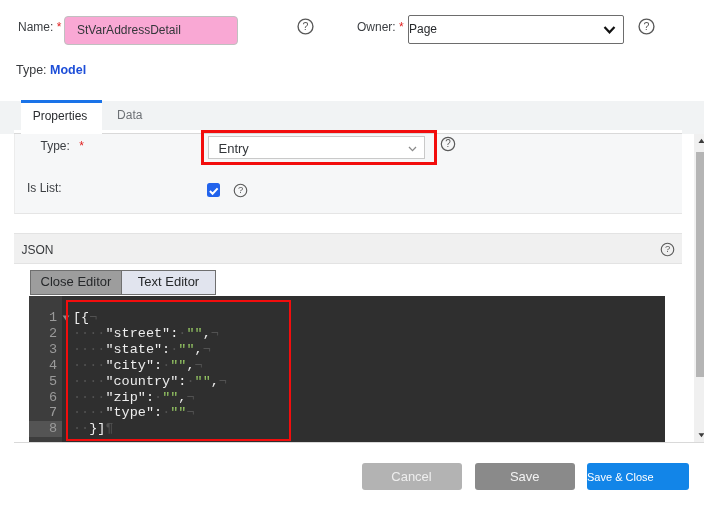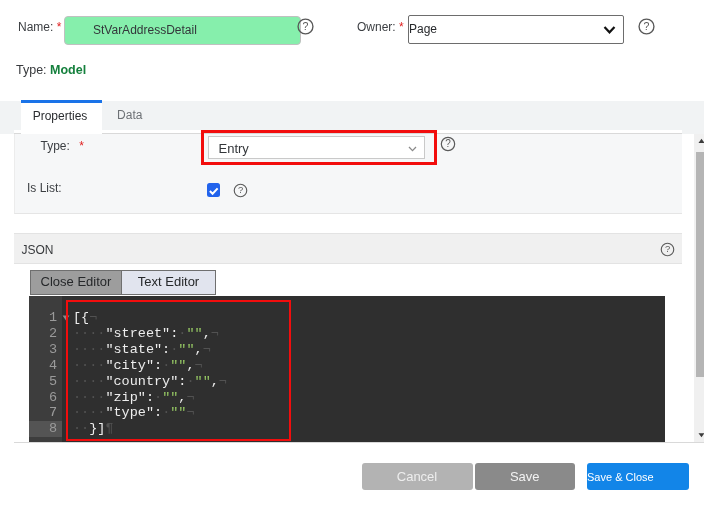--- a/index.html
+++ b/index.html
@@ -10,38 +10,38 @@
 .req { color:#e02020; }
 .helpicon { display:block; }
 .codeline { white-space:pre; }
 .inv { color:#525252; }
 .grn { color:#96c864; }
 </style>
 </head>
 <body>
 
 <div class="abs lbl" style="left:18px; top:19.5px;">Name: <span class="req">*</span></div>
-<div class="abs" style="left:64px; top:16px; width:237px; height:29px; border:1px solid #c0c0c0; border-radius:4px; background:#86efac; font-size:12px; color:#33363a; line-height:27px; padding-left:28px;">StVarAddressDetail</div>
+<div class="abs" style="left:64px; top:16px; width:174px; height:29px; border:1px solid #c0c0c0; border-radius:4px; background:#f9a8d4; font-size:12px; color:#33363a; line-height:27px; padding-left:12px;">StVarAddressDetail</div>
 <svg class="abs helpicon" style="left:297px; top:18px;" width="17" height="17" viewBox="0 0 24 24">
     <circle cx="12" cy="12" r="10.5" fill="none" stroke="#585858" stroke-width="1.9"></circle>
     <text x="12" y="17" text-anchor="middle" font-family="Liberation Sans" font-size="15" fill="#585858">?</text>
   </svg>
 
 <div class="abs lbl" style="left:357px; top:19.5px;">Owner: <span class="req">*</span></div>
 <div class="abs" style="left:408px; top:15px; width:216px; height:29px; border:1px solid #6d6d6d; border-radius:2px; background:#fff; font-size:12px; color:#26282b; line-height:27px; ">Page
   <svg class="abs" style="right:7px; top:10px;" width="13" height="8" viewBox="0 0 13 8">
       <path d="M1.5 1 L6.5 6.3 L11.5 1" fill="none" stroke="#111" stroke-width="2.2"></path>
     </svg>
 </div>
 <svg class="abs helpicon" style="left:638px; top:18px;" width="17" height="17" viewBox="0 0 24 24">
     <circle cx="12" cy="12" r="10.5" fill="none" stroke="#585858" stroke-width="1.9"></circle>
     <text x="12" y="17" text-anchor="middle" font-family="Liberation Sans" font-size="15" fill="#585858">?</text>
   </svg>
 
-<div class="abs" style="left:16px; top:63px; font-size:12.5px; color:#37393c;">Type: <b style="color:#15803d;">Model</b></div>
+<div class="abs" style="left:16px; top:63px; font-size:12.5px; color:#37393c;">Type: <b style="color:#1d4ed8;">Model</b></div>
 
 <div class="abs" style="left:0; top:101px; width:704px; height:33px; background:#f1f3f4;"></div>
 <div class="abs" style="left:14px; top:130px; width:667.5px; height:4px; background:#fff;"></div>
 <div class="abs" style="left:14px; top:133.4px; width:667.5px; height:1px; background:#d9d9d9;"></div>
 <div class="abs" style="left:21px; top:100px; width:81px; height:34px; background:#fff; border-top:3px solid #1a73e8; text-align:center; font-size:12px; color:#2a2c2f; line-height:27px; text-indent:-3px;">Properties</div>
 <div class="abs" style="left:102px; top:100px; width:58px; height:34px; text-align:center; font-size:12px; color:#6d7175; line-height:31px; text-indent:-2.5px;">Data</div>
 
 <div class="abs" style="left:13.5px; top:134px; width:668px; height:80px; background:#f6f7f8; border-left:1px solid #ececec; border-bottom:1px solid #e5e5e5;"></div>
 
 <div class="abs" style="left:28.5px; top:139px; font-size:12px; color:#3b3e42;margin-left:12px;">Type: <span class="req" style="margin-left:6px;">*</span></div>
@@ -113,15 +113,15 @@
 <svg class="abs" style="left:697.5px; top:137.5px;" width="7" height="6" viewBox="0 0 9 8">
     <path d="M0.5 6.5 L4.5 1 L8.5 6.5 Z" fill="#3c3c3c"></path>
   </svg>
 <svg class="abs" style="left:697.5px; top:432px;" width="7" height="6" viewBox="0 0 9 8">
     <path d="M0.5 1.5 L4.5 7 L8.5 1.5 Z" fill="#3c3c3c"></path>
   </svg>
 <div class="abs" style="left:696px; top:152px; width:8px; height:225px; background:#b5b5b5;"></div>
 
 <div class="abs" style="left:14px; top:442px; width:690px; height:1px; background:#d9d9d9;"></div>
 
-<div class="abs" style="left:361.5px; top:462.5px; width:111px; height:27.5px; background:#b3b3b3; border-radius:3px; color:#eeeeee; font-size:13px; text-align:center; line-height:28px;">Cancel</div>
+<div class="abs" style="left:361.5px; top:462.5px; width:100px; height:27.5px; background:#b3b3b3; border-radius:3px; color:#eeeeee; font-size:13px; text-align:center; line-height:28px;">Cancel</div>
 <div class="abs" style="left:474.5px; top:462.5px; width:100.5px; height:27.5px; background:#8a8a8a; border-radius:3px; color:#f2f2f2; font-size:13px; text-align:center; line-height:28px;">Save</div>
 <div class="abs" style="left:587px; top:463px; width:101.5px; height:27px; background:#1285e8; border-radius:3px; color:#fff; font-size:11px; text-align:left; line-height:28px;">Save &amp; Close</div>
 
 </body></html>

